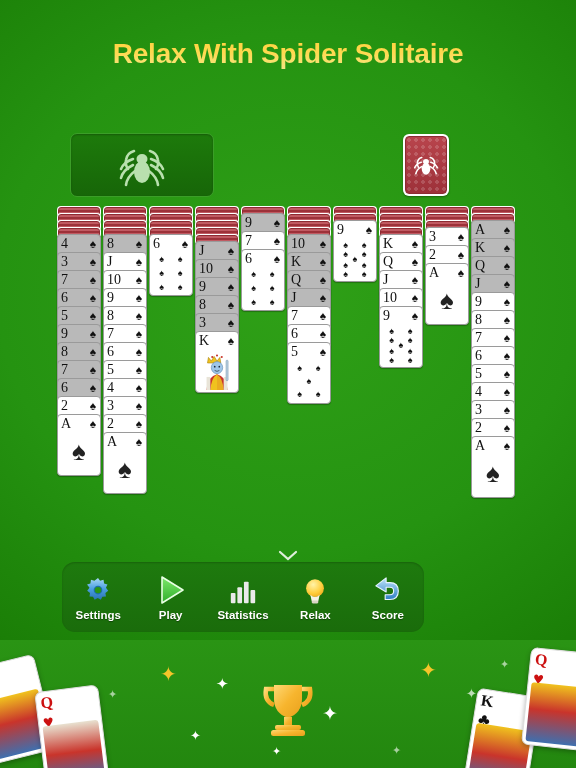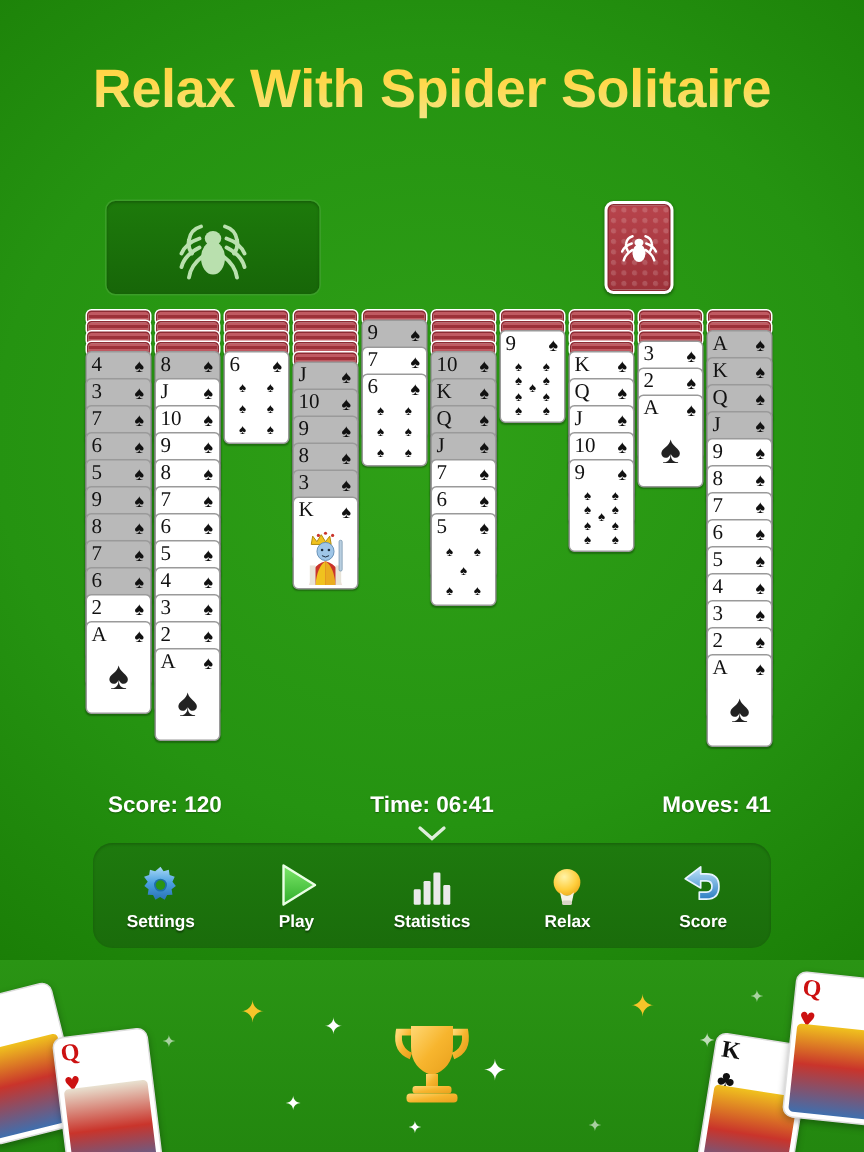--- a/index.html
+++ b/index.html
@@ -9,21 +9,21 @@
     background:#1d8207;
     position:relative;
   }
   #app{position:absolute;inset:0;
     background:
       radial-gradient(ellipse 120% 80% at 50% 38%, #2fa017 0%, #259311 42%, #1a7d06 72%, #16720a 100%);
   }
   
   .title{
     position:absolute;left:0;right:0;top:38px;text-align:center;
-    font-size:36px;font-weight:bold;letter-spacing:-0.2px;
+    font-size:28px;font-weight:bold;letter-spacing:-0.2px;
     background:linear-gradient(180deg,#ffd13c 0%,#ffd94f 45%,#f8e06e 75%,#f3e585 100%);
     -webkit-background-clip:text;background-clip:text;color:transparent;
     -webkit-text-fill-color:transparent;
     text-shadow:none;
   }
   
   .board{position:absolute;left:0;top:0;width:576px;height:560px;}
   .foundation{
     position:absolute;left:70px;top:133px;width:142px;height:62px;
     background:linear-gradient(180deg,#1d7a0b 0%,#176608 100%);
@@ -82,21 +82,21 @@
     position:absolute;left:0;right:0;top:528px;height:24px;
     color:#fff;font-size:15px;font-weight:bold;
     text-shadow:0 1px 1px rgba(0,0,0,.35);
   }
   .status .s{position:absolute;left:72px;}
   .status .t{position:absolute;left:0;right:0;text-align:center;}
   .status .m{position:absolute;right:62px;}
   .chev{position:absolute;left:50%;top:549px;transform:translateX(-50%);color:#fff;opacity:.85;font-size:13px;}
   
   .toolbar{
-    position:absolute;left:62px;top:562px;width:452px;height:70px;
+    position:absolute;left:62px;top:562px;width:362px;height:70px;
     background:linear-gradient(180deg,#1e7a0e 0%,#1a6c0b 100%);
     border-radius:13px;display:flex;box-shadow:inset 0 1px 2px rgba(0,0,0,.2);
   }
   .tb{flex:1;display:flex;flex-direction:column;align-items:center;justify-content:center;gap:3px;cursor:pointer;}
   .tb .ic{height:32px;display:flex;align-items:flex-end;justify-content:center;}
   .tb .lb{color:#fff;font-size:11.5px;font-weight:bold;text-shadow:0 1px 1px rgba(0,0,0,.4);}
   
   .banner{position:absolute;left:0;bottom:0;width:576px;height:128px;overflow:hidden;
     background:linear-gradient(180deg,#2a9414 0%,#23870f 100%);}
   .dcard{position:absolute;background:#fff;border-radius:7px;box-shadow:0 2px 5px rgba(0,0,0,.3);overflow:hidden;border:1px solid #ddd;}
@@ -579,25 +579,20 @@
           </div>
           <div class="card last">
             <span class="rank">A</span>
             <span class="suit">♠</span>
             <span class="bigspade">♠</span>
           </div>
         </div>
       </div>
   </div>
 
-  <div class="status">
-    <span class="s">Score: 120</span>
-    <span class="t">Time: 06:41</span>
-    <span class="m">Moves: 41</span>
-  </div>
   <div class="chev">
     <svg width="20" height="11" viewBox="0 0 20 11">
         <path d="M2 2 L10 9 L18 2" fill="none" stroke="#fff" stroke-width="2.2" stroke-linecap="round"></path>
       </svg>
   </div>
 
   <div class="toolbar">
 
     <div class="tb">
       <div class="ic">

